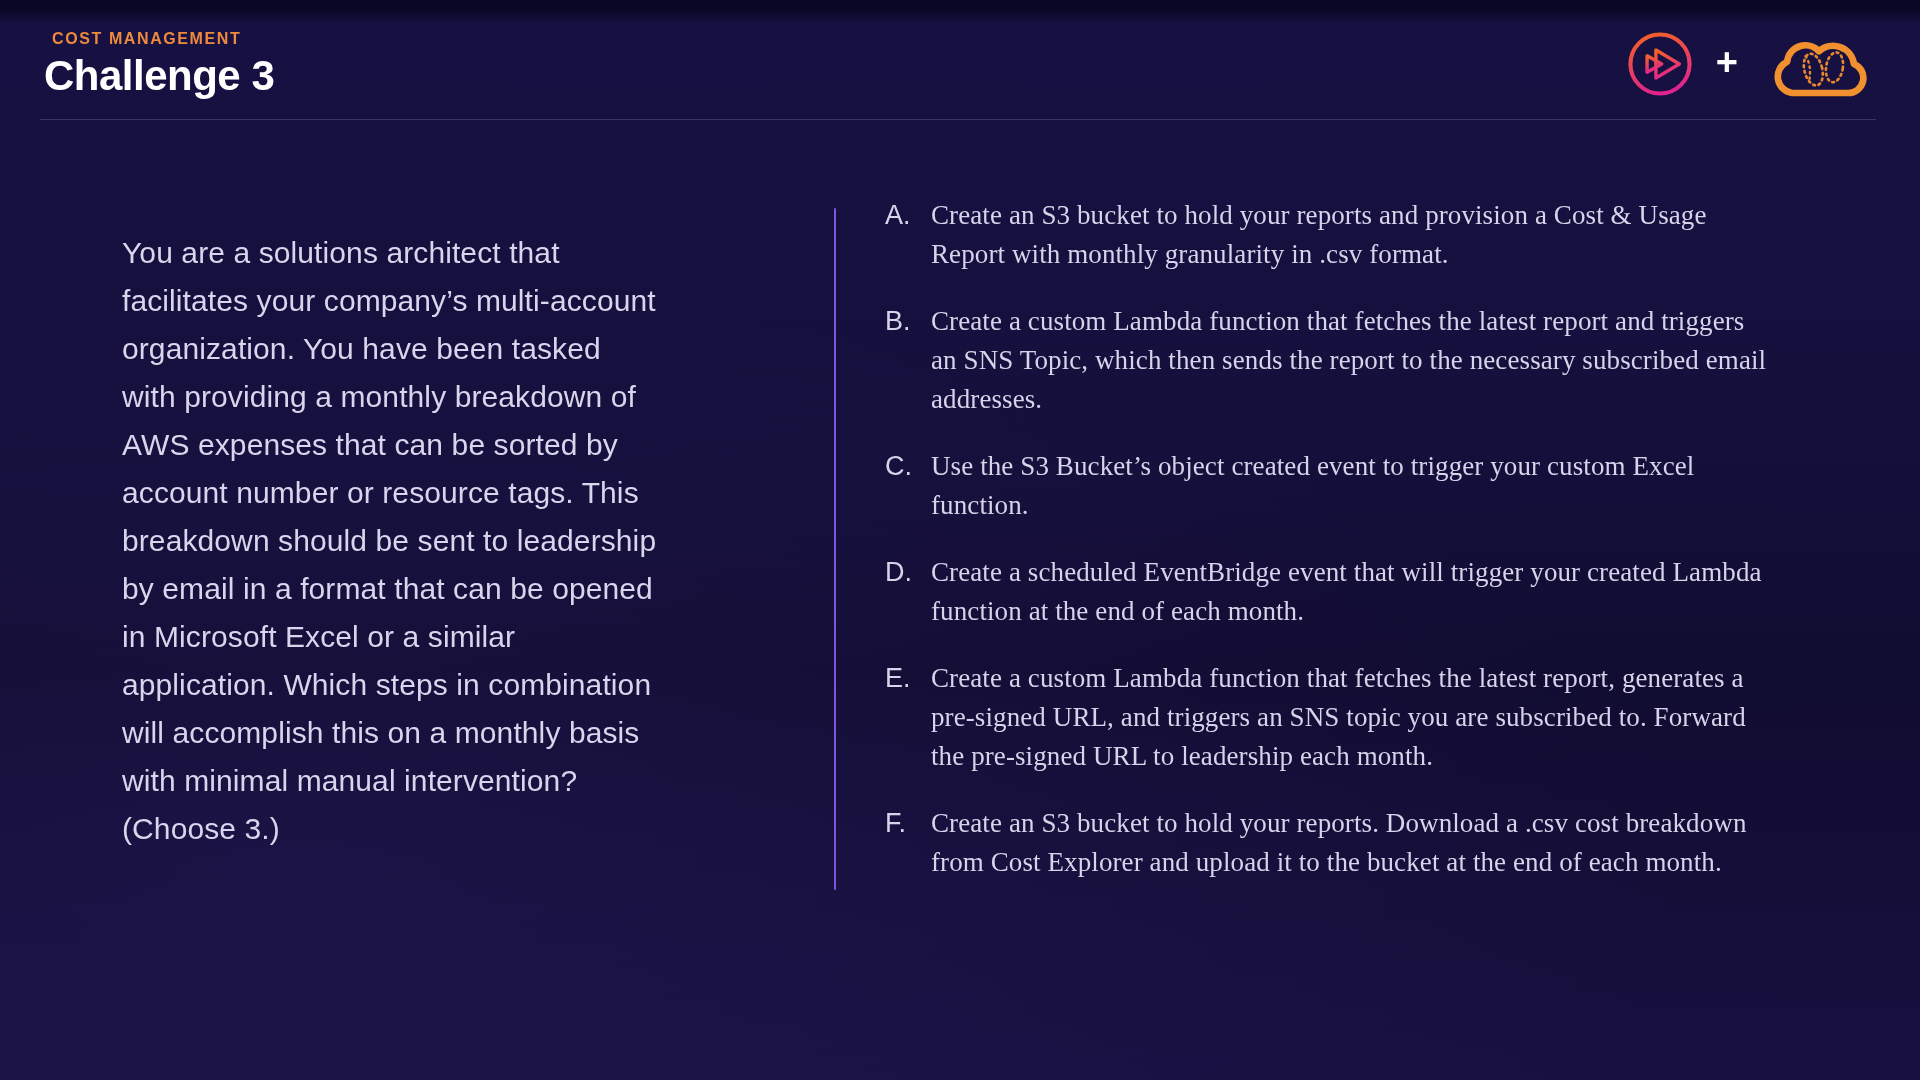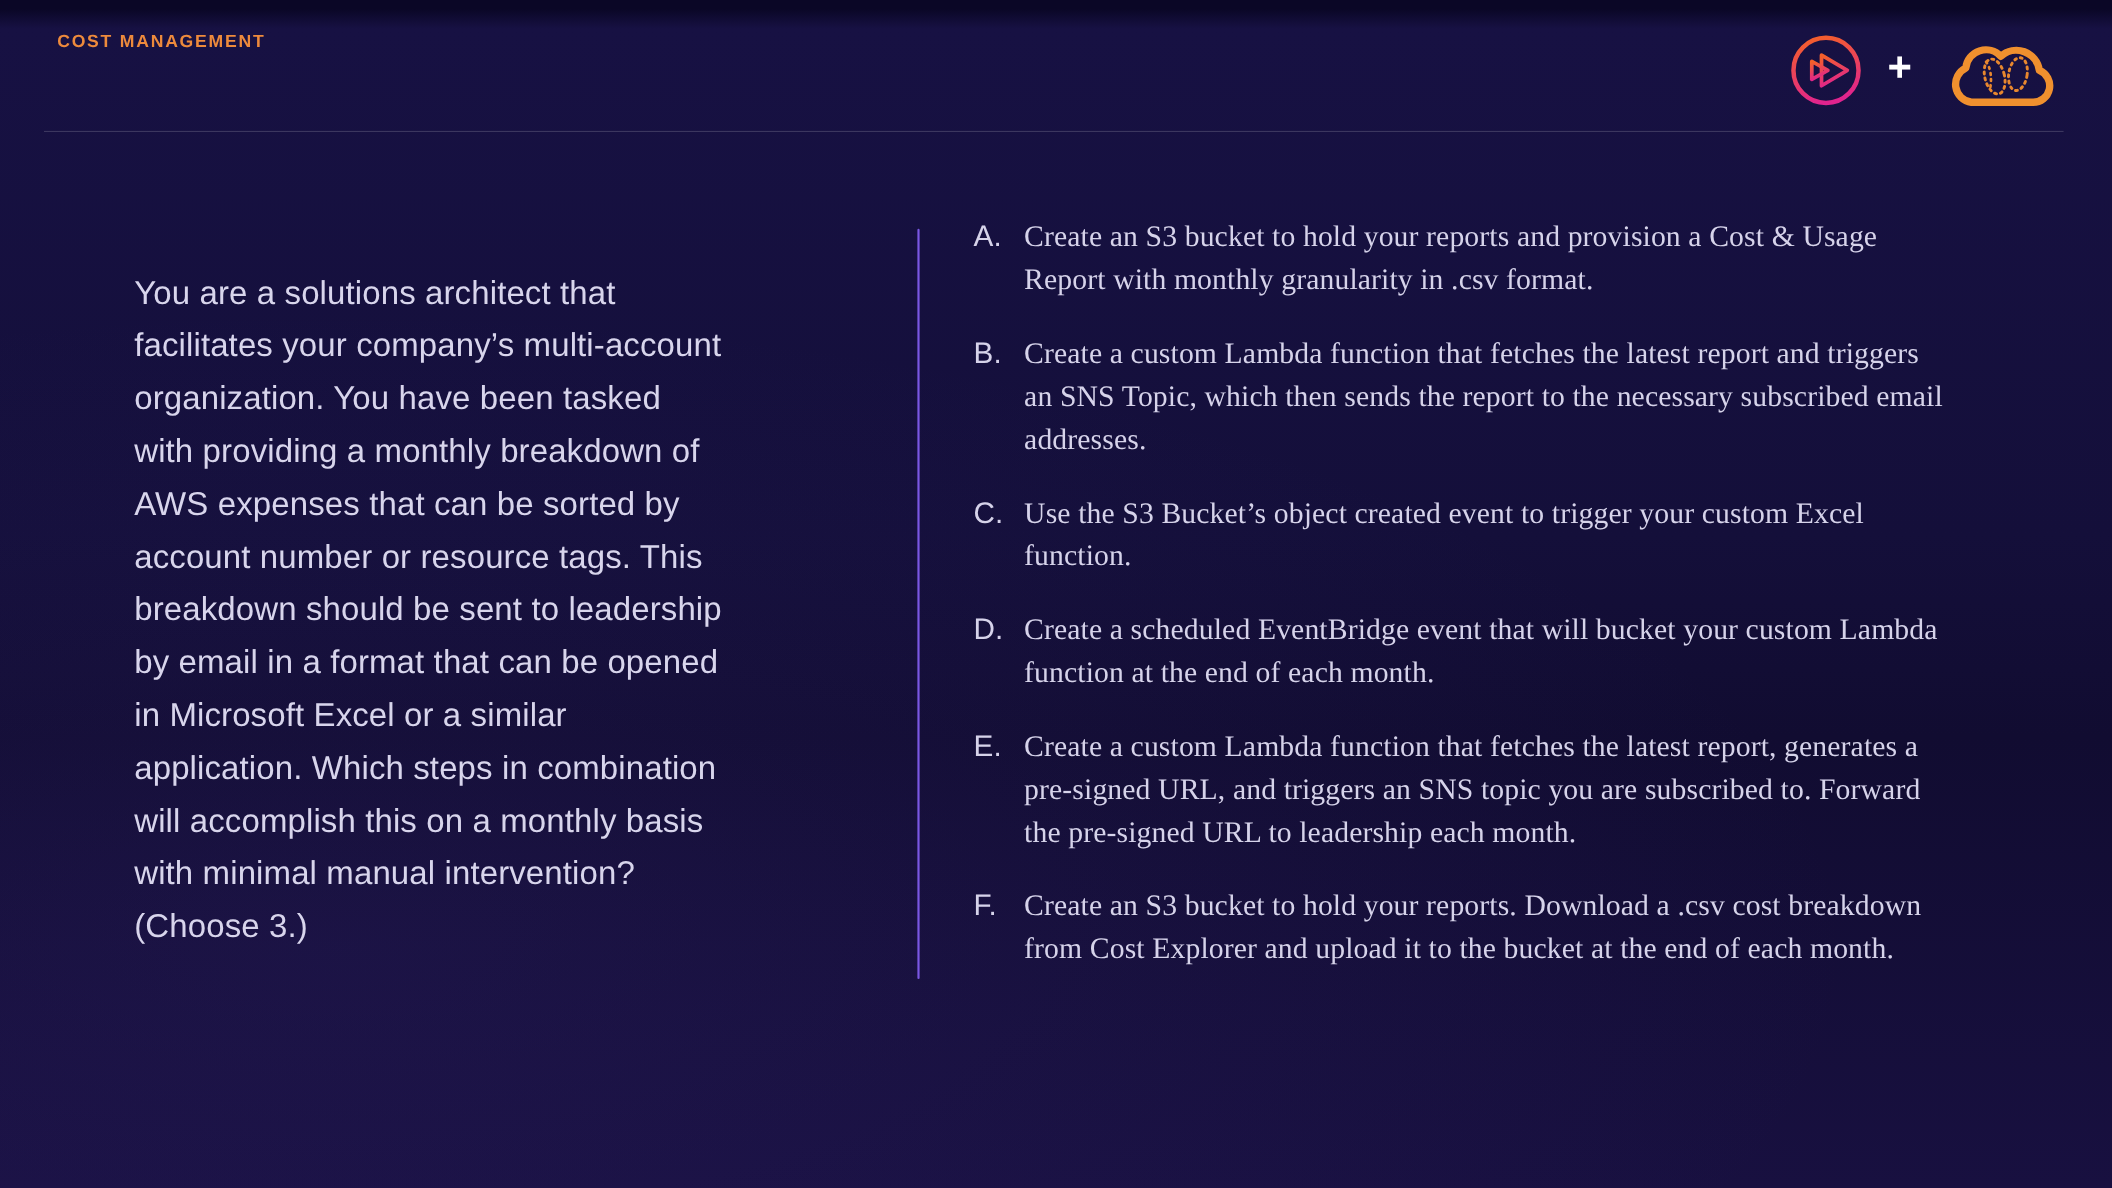--- a/index.html
+++ b/index.html
@@ -33,21 +33,21 @@
   .logo-group {
     position:absolute; right:40px; top:24px; width:260px; height:80px;
     display:flex; align-items:center; justify-content:flex-end; gap:22px;
   }
   .ps-logo { width:68px; height:68px; display:block; }
   .plus-glyph { color:#FFFFFF; font-size:38px; font-weight:700; line-height:1; padding-bottom:4px; }
   .acg-cloud { width:120px; height:78px; display:block; }
 
   
   .question {
-    position:absolute; left:122px; top:243px; width:540px;
+    position:absolute; left:122px; top:229px; width:540px;
     color:#D8D5EC; font-size:30px; line-height:48px; font-weight:400;
     letter-spacing:0.1px;
   }
 
   
   .v-divider {
     position:absolute; left:834px; top:208px; width:2px; height:682px;
     background:#7A57E3; border-radius:1px;
   }
 
@@ -60,20 +60,21 @@
   .option-letter { flex:none; width:46px; }
   .option-text { flex:none; max-width:840px;font-family:Liberation Serif, serif; }
 </style>
 </head>
 <body>
 
 <div class="stage">
 
   <div class="header">
     <span class="eyebrow">COST MANAGEMENT</span>
+    <span class="title">Challenge 3</span>
   </div>
 
   <div class="logo-group">
 
     <svg class="ps-logo" viewBox="0 0 100 100" aria-hidden="true">
       <defs>
         <linearGradient id="psg" x1="0.2" y1="0" x2="0.45" y2="1">
           <stop offset="0" stop-color="#F4602A"></stop>
           <stop offset="1" stop-color="#E0238E"></stop>
         </linearGradient>
@@ -107,21 +108,21 @@
     <div class="option">
       <span class="option-letter">B.</span>
       <span class="option-text">Create a custom Lambda function that fetches the latest report and triggers an SNS Topic, which then sends the report to the necessary subscribed email addresses.</span>
     </div>
     <div class="option">
       <span class="option-letter">C.</span>
       <span class="option-text">Use the S3 Bucket’s object created event to trigger your custom Excel function.</span>
     </div>
     <div class="option">
       <span class="option-letter">D.</span>
-      <span class="option-text">Create a scheduled EventBridge event that will bucket your custom Lambda function at the end of each month.</span>
+      <span class="option-text">Create a scheduled EventBridge event that will trigger your created Lambda function at the end of each month.</span>
     </div>
     <div class="option">
       <span class="option-letter">E.</span>
       <span class="option-text">Create a custom Lambda function that fetches the latest report, generates a pre-signed URL, and triggers an SNS topic you are subscribed to. Forward the pre-signed URL to leadership each month.</span>
     </div>
     <div class="option">
       <span class="option-letter">F.</span>
       <span class="option-text">Create an S3 bucket to hold your reports. Download a .csv cost breakdown from Cost Explorer and upload it to the bucket at the end of each month.</span>
     </div>
   </div>

